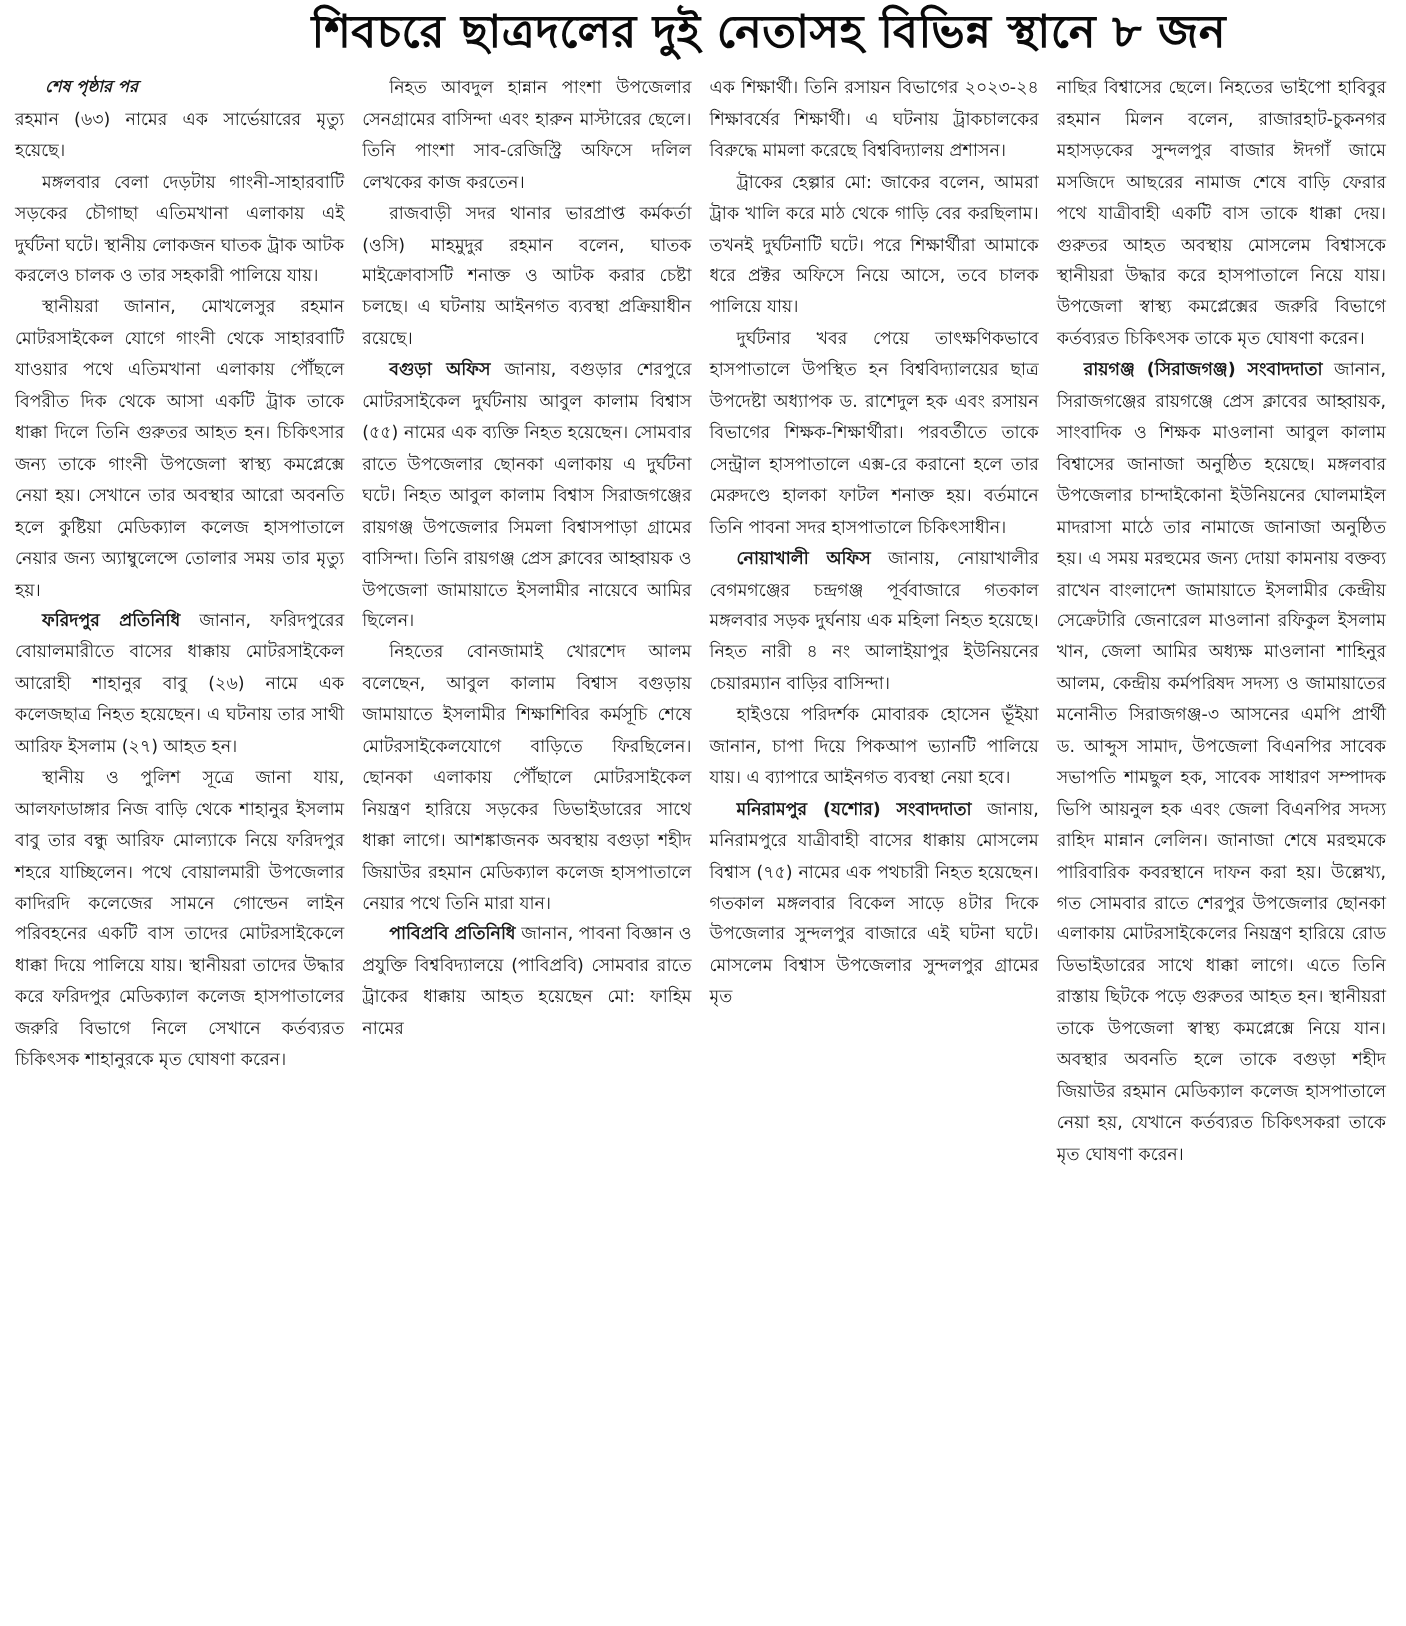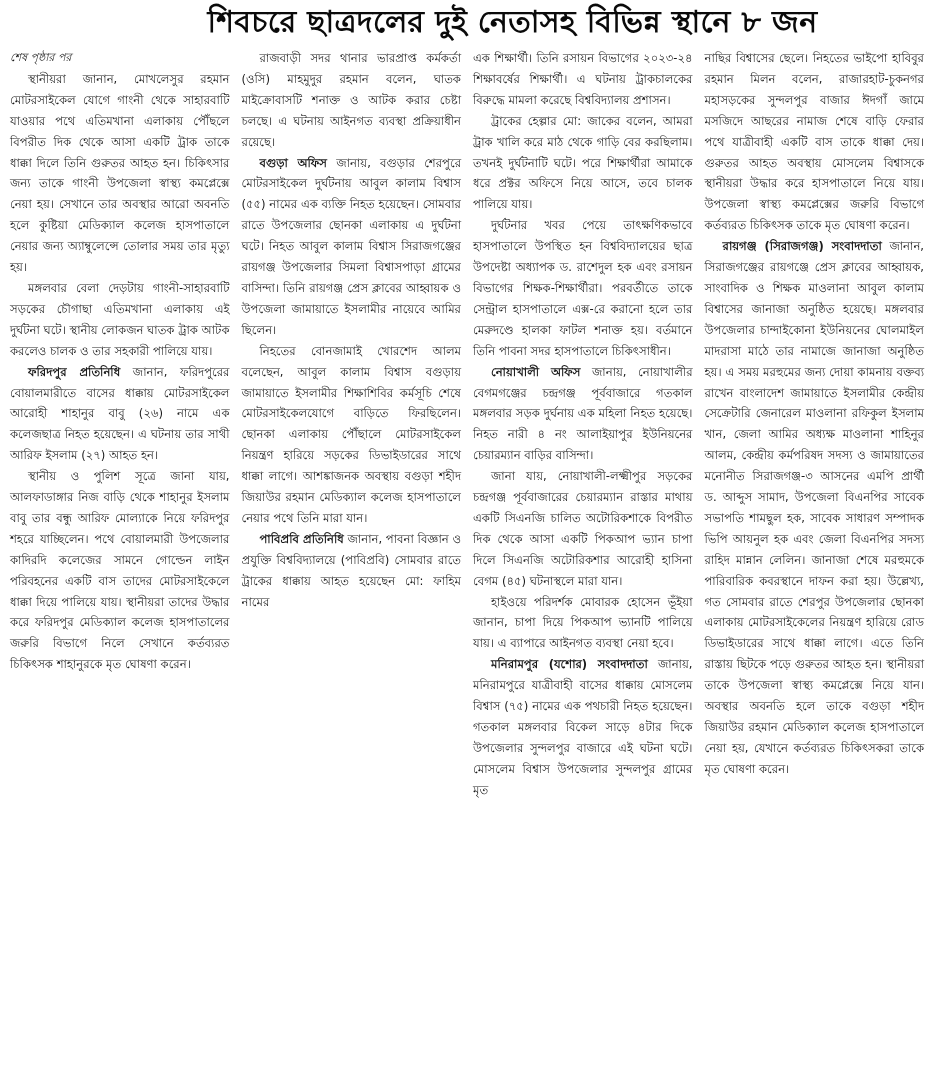--- a/index.html
+++ b/index.html
@@ -13,48 +13,49 @@
     position: absolute; left: 6px; top: 48px; width: 926px; height: 1030px;
     display: flex; gap: 0;
   }
   .col {
     width: 231.5px; padding: 0 8px 0 4px; box-sizing: border-box;
     font-family: "DejaVu Sans", sans-serif; font-size: 11.6px; line-height: 20.9px;
     text-align: justify; overflow: hidden;
   }
   .col p { margin: 0; text-indent: 18px; }
   .col p.noindent { text-indent: 0; }
-  .continued { font-style: italic; font-weight: normal; font-size: 11px; display: block; text-indent: 0; }
+  .continued { font-style: italic; font-weight: bold; font-size: 11px; display: block; text-indent: 0; margin-left: 20px; }
   .dateline { font-weight: bold; }
 </style>
 </head>
 <body>
 
 <div class="headline">শিবচরে ছাত্রদলের দুই নেতাসহ বিভিন্ন স্থানে ৮ জন</div>
 
 <div class="columns">
   <div class="col">
     <span class="continued">শেষ পৃষ্ঠার পর</span>
+  <p class="noindent"><span>রহমান (৬৩) নামের এক সার্ভেয়ারের মৃত্যু হয়েছে।</span></p>
+      <p><span>মঙ্গলবার বেলা দেড়টায় গাংনী-সাহারবাটি সড়কের চৌগাছা এতিমখানা এলাকায় এই দুর্ঘটনা ঘটে। স্থানীয় লোকজন ঘাতক ট্রাক আটক করলেও চালক ও তার সহকারী পালিয়ে যায়।</span></p>
       <p><span>স্থানীয়রা জানান, মোখলেসুর রহমান মোটরসাইকেল যোগে গাংনী থেকে সাহারবাটি যাওয়ার পথে এতিমখানা এলাকায় পৌঁছলে বিপরীত দিক থেকে আসা একটি ট্রাক তাকে ধাক্কা দিলে তিনি গুরুতর আহত হন। চিকিৎসার জন্য তাকে গাংনী উপজেলা স্বাস্থ্য কমপ্লেক্সে নেয়া হয়। সেখানে তার অবস্থার আরো অবনতি হলে কুষ্টিয়া মেডিক্যাল কলেজ হাসপাতালে নেয়ার জন্য অ্যাম্বুলেন্সে তোলার সময় তার মৃত্যু হয়।</span></p>
-      <p><span>মঙ্গলবার বেলা দেড়টায় গাংনী-সাহারবাটি সড়কের চৌগাছা এতিমখানা এলাকায় এই দুর্ঘটনা ঘটে। স্থানীয় লোকজন ঘাতক ট্রাক আটক করলেও চালক ও তার সহকারী পালিয়ে যায়।</span></p>
       <p><span class="dateline">ফরিদপুর প্রতিনিধি</span><span> জানান, ফরিদপুরের বোয়ালমারীতে বাসের ধাক্কায় মোটরসাইকেল আরোহী শাহানুর বাবু (২৬) নামে এক কলেজছাত্র নিহত হয়েছেন। এ ঘটনায় তার সাথী আরিফ ইসলাম (২৭) আহত হন।</span></p>
       <p><span>স্থানীয় ও পুলিশ সূত্রে জানা যায়, আলফাডাঙ্গার নিজ বাড়ি থেকে শাহানুর ইসলাম বাবু তার বন্ধু আরিফ মোল্যাকে নিয়ে ফরিদপুর শহরে যাচ্ছিলেন। পথে বোয়ালমারী উপজেলার কাদিরদি কলেজের সামনে গোল্ডেন লাইন পরিবহনের একটি বাস তাদের মোটরসাইকেলে ধাক্কা দিয়ে পালিয়ে যায়। স্থানীয়রা তাদের উদ্ধার করে ফরিদপুর মেডিক্যাল কলেজ হাসপাতালের জরুরি বিভাগে নিলে সেখানে কর্তব্যরত চিকিৎসক শাহানুরকে মৃত ঘোষণা করেন।</span></p>
     </div>
   <div class="col">
+      <p><span>নিহত আবদুল হান্নান পাংশা উপজেলার সেনগ্রামের বাসিন্দা এবং হারুন মাস্টারের ছেলে। তিনি পাংশা সাব-রেজিস্ট্রি অফিসে দলিল লেখকের কাজ করতেন।</span></p>
       <p><span>রাজবাড়ী সদর থানার ভারপ্রাপ্ত কর্মকর্তা (ওসি) মাহমুদুর রহমান বলেন, ঘাতক মাইক্রোবাসটি শনাক্ত ও আটক করার চেষ্টা চলছে। এ ঘটনায় আইনগত ব্যবস্থা প্রক্রিয়াধীন রয়েছে।</span></p>
       <p><span class="dateline">বগুড়া অফিস</span><span> জানায়, বগুড়ার শেরপুরে মোটরসাইকেল দুর্ঘটনায় আবুল কালাম বিশ্বাস (৫৫) নামের এক ব্যক্তি নিহত হয়েছেন। সোমবার রাতে উপজেলার ছোনকা এলাকায় এ দুর্ঘটনা ঘটে। নিহত আবুল কালাম বিশ্বাস সিরাজগঞ্জের রায়গঞ্জ উপজেলার সিমলা বিশ্বাসপাড়া গ্রামের বাসিন্দা। তিনি রায়গঞ্জ প্রেস ক্লাবের আহ্বায়ক ও উপজেলা জামায়াতে ইসলামীর নায়েবে আমির ছিলেন।</span></p>
       <p><span>নিহতের বোনজামাই খোরশেদ আলম বলেছেন, আবুল কালাম বিশ্বাস বগুড়ায় জামায়াতে ইসলামীর শিক্ষাশিবির কর্মসূচি শেষে মোটরসাইকেলযোগে বাড়িতে ফিরছিলেন। ছোনকা এলাকায় পৌঁছালে মোটরসাইকেল নিয়ন্ত্রণ হারিয়ে সড়কের ডিভাইডারের সাথে ধাক্কা লাগে। আশঙ্কাজনক অবস্থায় বগুড়া শহীদ জিয়াউর রহমান মেডিক্যাল কলেজ হাসপাতালে নেয়ার পথে তিনি মারা যান।</span></p>
       <p><span class="dateline">পাবিপ্রবি প্রতিনিধি</span><span> জানান, পাবনা বিজ্ঞান ও প্রযুক্তি বিশ্ববিদ্যালয়ে (পাবিপ্রবি) সোমবার রাতে ট্রাকের ধাক্কায় আহত হয়েছেন মো: ফাহিম নামের</span></p>
     </div>
   <div class="col">
       <p class="noindent"><span>এক শিক্ষার্থী। তিনি রসায়ন বিভাগের ২০২৩-২৪ শিক্ষাবর্ষের শিক্ষার্থী। এ ঘটনায় ট্রাকচালকের বিরুদ্ধে মামলা করেছে বিশ্ববিদ্যালয় প্রশাসন।</span></p>
       <p><span>ট্রাকের হেল্পার মো: জাকের বলেন, আমরা ট্রাক খালি করে মাঠ থেকে গাড়ি বের করছিলাম। তখনই দুর্ঘটনাটি ঘটে। পরে শিক্ষার্থীরা আমাকে ধরে প্রক্টর অফিসে নিয়ে আসে, তবে চালক পালিয়ে যায়।</span></p>
       <p><span>দুর্ঘটনার খবর পেয়ে তাৎক্ষণিকভাবে হাসপাতালে উপস্থিত হন বিশ্ববিদ্যালয়ের ছাত্র উপদেষ্টা অধ্যাপক ড. রাশেদুল হক এবং রসায়ন বিভাগের শিক্ষক-শিক্ষার্থীরা। পরবর্তীতে তাকে সেন্ট্রাল হাসপাতালে এক্স-রে করানো হলে তার মেরুদণ্ডে হালকা ফাটল শনাক্ত হয়। বর্তমানে তিনি পাবনা সদর হাসপাতালে চিকিৎসাধীন।</span></p>
       <p><span class="dateline">নোয়াখালী অফিস</span><span> জানায়, নোয়াখালীর বেগমগঞ্জের চন্দ্রগঞ্জ পূর্ববাজারে গতকাল মঙ্গলবার সড়ক দুর্ঘনায় এক মহিলা নিহত হয়েছে। নিহত নারী ৪ নং আলাইয়াপুর ইউনিয়নের চেয়ারম্যান বাড়ির বাসিন্দা।</span></p>
-      <p><span>জানা যায়, নোয়াখালী-লক্ষ্মীপুর সড়কের চন্দ্রগঞ্জ পূর্ববাজারের চেয়ারম্যান রাস্তার মাথায় একটি সিএনজি চালিত অটোরিকশাকে বিপরীত দিক থেকে আসা একটি পিকআপ ভ্যান চাপা দিলে সিএনজি অটোরিকশার আরোহী হাসিনা বেগম (৪৫) ঘটনাস্থলে মারা যান।</span></p>
       <p><span>হাইওয়ে পরিদর্শক মোবারক হোসেন ভূঁইয়া জানান, চাপা দিয়ে পিকআপ ভ্যানটি পালিয়ে যায়। এ ব্যাপারে আইনগত ব্যবস্থা নেয়া হবে।</span></p>
       <p><span class="dateline">মনিরামপুর (যশোর) সংবাদদাতা</span><span> জানায়, মনিরামপুরে যাত্রীবাহী বাসের ধাক্কায় মোসলেম বিশ্বাস (৭৫) নামের এক পথচারী নিহত হয়েছেন। গতকাল মঙ্গলবার বিকেল সাড়ে ৪টার দিকে উপজেলার সুন্দলপুর বাজারে এই ঘটনা ঘটে। মোসলেম বিশ্বাস উপজেলার সুন্দলপুর গ্রামের মৃত</span></p>
     </div>
   <div class="col">
       <p class="noindent"><span>নাছির বিশ্বাসের ছেলে। নিহতের ভাইপো হাবিবুর রহমান মিলন বলেন, রাজারহাট-চুকনগর মহাসড়কের সুন্দলপুর বাজার ঈদগাঁ জামে মসজিদে আছরের নামাজ শেষে বাড়ি ফেরার পথে যাত্রীবাহী একটি বাস তাকে ধাক্কা দেয়। গুরুতর আহত অবস্থায় মোসলেম বিশ্বাসকে স্থানীয়রা উদ্ধার করে হাসপাতালে নিয়ে যায়। উপজেলা স্বাস্থ্য কমপ্লেক্সের জরুরি বিভাগে কর্তব্যরত চিকিৎসক তাকে মৃত ঘোষণা করেন।</span></p>
       <p><span class="dateline">রায়গঞ্জ (সিরাজগঞ্জ) সংবাদদাতা</span><span> জানান, সিরাজগঞ্জের রায়গঞ্জে প্রেস ক্লাবের আহ্বায়ক, সাংবাদিক ও শিক্ষক মাওলানা আবুল কালাম বিশ্বাসের জানাজা অনুষ্ঠিত হয়েছে। মঙ্গলবার উপজেলার চান্দাইকোনা ইউনিয়নের ঘোলমাইল মাদরাসা মাঠে তার নামাজে জানাজা অনুষ্ঠিত হয়। এ সময় মরহুমের জন্য দোয়া কামনায় বক্তব্য রাখেন বাংলাদেশ জামায়াতে ইসলামীর কেন্দ্রীয় সেক্রেটারি জেনারেল মাওলানা রফিকুল ইসলাম খান, জেলা আমির অধ্যক্ষ মাওলানা শাহিনুর আলম, কেন্দ্রীয় কর্মপরিষদ সদস্য ও জামায়াতের মনোনীত সিরাজগঞ্জ-৩ আসনের এমপি প্রার্থী ড. আব্দুস সামাদ, উপজেলা বিএনপির সাবেক সভাপতি শামছুল হক, সাবেক সাধারণ সম্পাদক ভিপি আয়নুল হক এবং জেলা বিএনপির সদস্য রাহিদ মান্নান লেলিন। জানাজা শেষে মরহুমকে পারিবারিক কবরস্থানে দাফন করা হয়। উল্লেখ্য, গত সোমবার রাতে শেরপুর উপজেলার ছোনকা এলাকায় মোটরসাইকেলের নিয়ন্ত্রণ হারিয়ে রোড ডিভাইডারের সাথে ধাক্কা লাগে। এতে তিনি রাস্তায় ছিটকে পড়ে গুরুতর আহত হন। স্থানীয়রা তাকে উপজেলা স্বাস্থ্য কমপ্লেক্সে নিয়ে যান। অবস্থার অবনতি হলে তাকে বগুড়া শহীদ জিয়াউর রহমান মেডিক্যাল কলেজ হাসপাতালে নেয়া হয়, যেখানে কর্তব্যরত চিকিৎসকরা তাকে মৃত ঘোষণা করেন।</span></p>
     </div>
 </div>
 
 </body></html>

